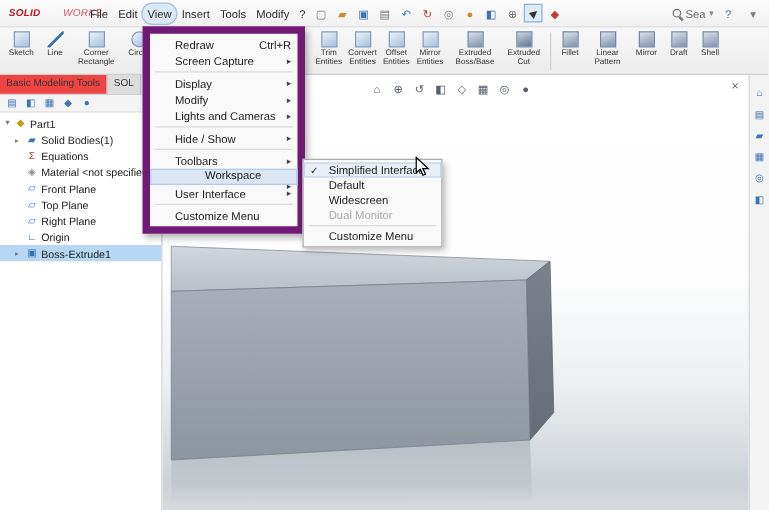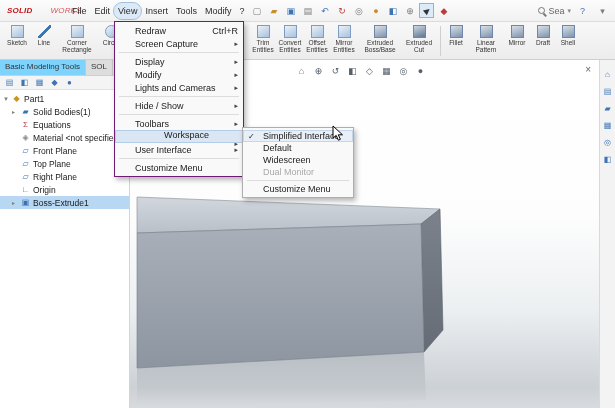--- a/index.html
+++ b/index.html
@@ -35,21 +35,21 @@
   .ric{width:13px;height:13px;border:1px solid #7d9cc0;background:linear-gradient(150deg,#eaf1f8,#a8c2de);margin-bottom:1px;flex:0 0 auto;}
   .ric.circle{border-radius:50%;}
   .ric.line{border:none;background:linear-gradient(135deg,transparent 45%,#3a76b7 45%,#3a76b7 58%,transparent 58%);}
   .fic{width:13px;height:13px;border:1px solid #6e87a8;background:linear-gradient(160deg,#d9e0e9,#8094ad);margin-bottom:1px;flex:0 0 auto;}
   .fic.cut{background:linear-gradient(160deg,#cdd6e2,#5f7694);}
   .vsep{width:1px;background:#cfcfcf;margin:3px 2px;}
 
   
   .tabrow{position:absolute;left:0;top:60px;width:130px;height:16px;background:#e4e4e4;border-bottom:1px solid #cfcfcf;display:flex;font-size:8px;color:#333;}
   .tab{padding:2px 5px;background:#ddd;border-right:1px solid #c6c6c6;white-space:nowrap;overflow:hidden;}
-  .tab.active{background:#7dd3fc;}
+  .tab.active{background:#ef4444;}
 
   
   .panel{position:absolute;left:0;top:76px;width:130px;height:332px;background:#fff;border-right:1px solid #d4d4d4;}
   .ptabs{height:14px;display:flex;align-items:center;gap:2px;padding:0 3px;background:#f4f4f4;border-bottom:1px solid #e2e2e2;}
   .ptab{width:13px;height:12px;font-size:8px;display:flex;align-items:center;justify-content:center;color:#3f74b3;}
   .pfilter{margin-left:auto;color:#888;font-size:7px;}
   .tree{padding-top:2px;font-size:8.5px;color:#1a1a1a;}
   .trow{height:13px;display:flex;align-items:center;padding-left:3px;gap:3px;white-space:nowrap;overflow:hidden;}
   .trow.child{padding-left:12px;}
   .trow.selected{background:#b7d7f2;}
@@ -64,21 +64,21 @@
   .huicon{width:13px;height:13px;display:flex;align-items:center;justify-content:center;font-size:9px;color:#56606c;}
   .gclose{position:absolute;right:8px;top:5px;font-size:10px;color:#666;line-height:1;}
   .slab-svg{position:absolute;left:0;top:0;}
 
   
   .taskpane{position:absolute;right:0;top:60px;width:16px;height:348px;background:#f3f3f3;border-left:1px solid #d9d9d9;
     display:flex;flex-direction:column;align-items:center;padding-top:8px;gap:5px;}
   .tpicon{width:12px;height:12px;display:flex;align-items:center;justify-content:center;font-size:8px;color:#3f74b3;}
 
   
-  .dropdown{position:absolute;left:114px;top:21px;width:130px;background:#f9f9f9;border:1px solid #701a75;
+  .dropdown{position:absolute;left:114px;top:21px;width:130px;background:#f9f9f9;border:6px solid #701a75;
     box-shadow:2px 3px 5px rgba(0,0,0,.28);z-index:100;padding:2px 0;font-size:9px;color:#1a1a1a;}
   .submenu{position:absolute;left:242px;top:127px;width:112px;background:#f9f9f9;border:1px solid #adadad;
     box-shadow:2px 3px 5px rgba(0,0,0,.28);z-index:110;padding:2px 0;font-size:9px;color:#1a1a1a;}
   .mi{height:13px;display:flex;align-items:center;padding:0 5px 0 20px;position:relative;white-space:nowrap;}
   .submenu .mi{height:12px;}
   .mi .sc{margin-left:auto;}
   .mi .arr{margin-left:auto;font-size:7px;color:#444;}
   .mi.hl{background:#dae6f3;outline:1px solid #b3cde8;outline-offset:-1px;flex-direction:column;}
   .mi.hover{background:#e8eff7;outline:1px solid #c3d6ea;outline-offset:-1px;}
   .mi.disabled{color:#a9a9a9;}

